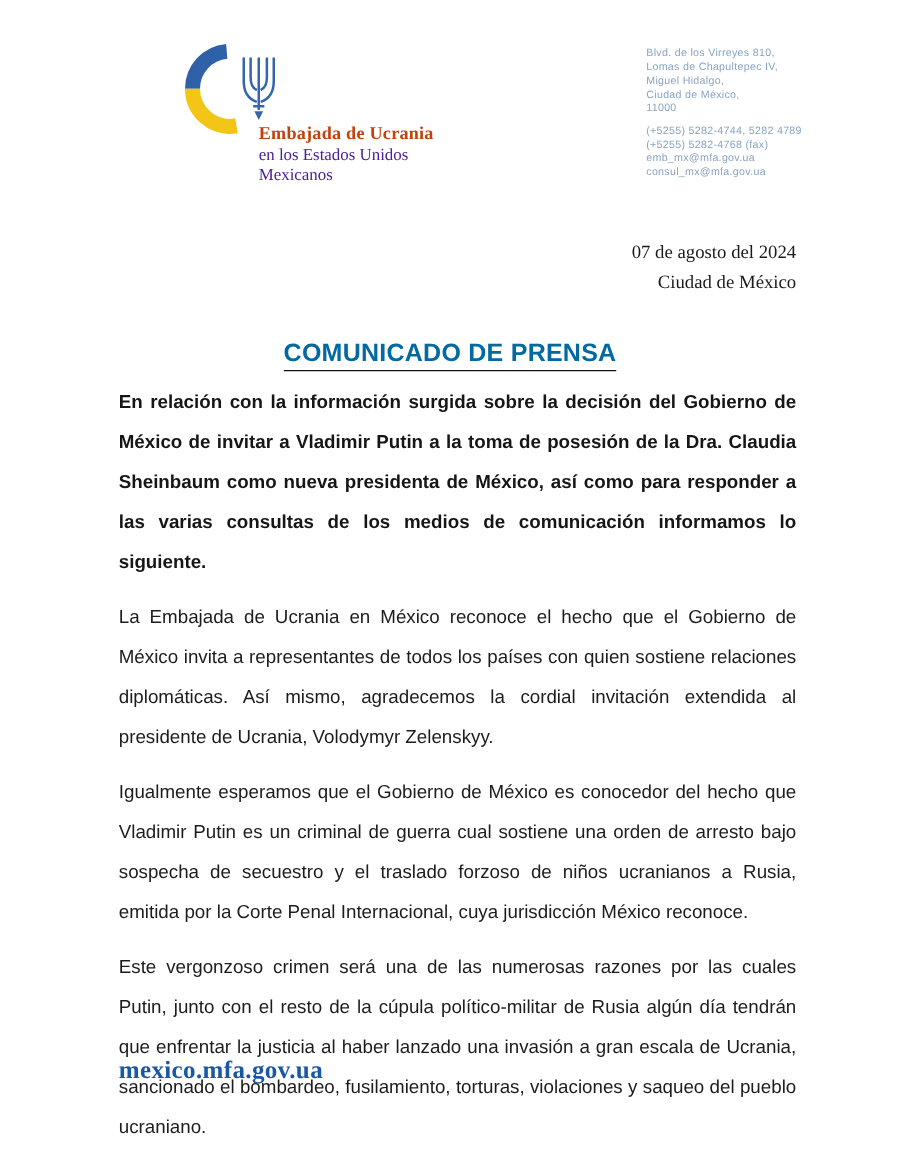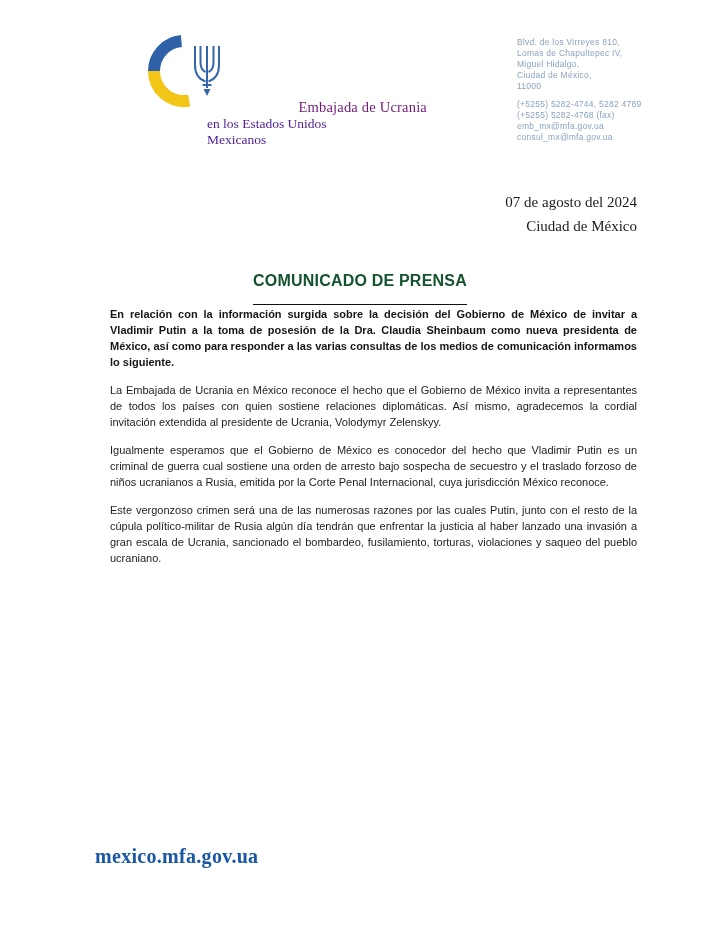--- a/index.html
+++ b/index.html
@@ -8,45 +8,45 @@
     width:720px;height:935px;
     background:#ffffff;
     font-family:"Liberation Sans", sans-serif;
     color:#1f1f1f;
     overflow:hidden;
   }
   
   .logo-arc{position:absolute;left:148px;top:30px;width:48px;height:82px;}
   .logo-trident{position:absolute;left:191px;top:44px;width:32px;height:55px;}
   .org-block{position:absolute;left:207px;top:99px;width:220px;font-family:"Liberation Serif", serif;}
-  .org-name{font-size:14.5px;font-weight:normal;color:#701a75;letter-spacing:.2px;line-height:17px;text-align:right;}
+  .org-name{font-size:14.5px;font-weight:bold;color:#c2410c;letter-spacing:.2px;line-height:17px;}
   .org-sub{font-size:13.5px;color:#4c1d95;line-height:16px;}
   .contact-block{
     position:absolute;left:517px;top:37px;width:195px;
     font-family:Liberation Sans, sans-serif;
     font-size:8.5px;line-height:11px;letter-spacing:.25px;
     color:#8aa3c2;
   }
   .contact-phones{margin-top:7px;}
   
   .dateline{
     position:absolute;right:83px;top:190px;
     text-align:right;font-size:15px;line-height:24px;color:#1a1a1a;font-family:Liberation Serif, serif;
   }
   
   .title-wrap{position:absolute;left:0;top:272px;width:720px;text-align:center;}
   .doc-title{
-    display:inline-block;font-size:16px;font-weight:bold;color:#14532d;
-    letter-spacing:.2px;border-bottom:1.6px solid #111;padding-bottom:14px;
+    display:inline-block;font-size:20px;font-weight:bold;color:#0369a1;
+    letter-spacing:.2px;border-bottom:1.6px solid #111;padding-bottom:1px;
   }
   
   .body-text{position:absolute;left:95px;top:306px;width:542px;}
   .body-text p{
-    margin:0 0 12px 15px;
-    font-size:11px;line-height:16px;
+    margin:0 0 12px 0;
+    font-size:15px;line-height:32px;
     text-align:justify;color:#1c1c1c;
   }
   .body-text p.lead{font-weight:bold;color:#161616;}
   
   .footer-site{
     position:absolute;left:95px;top:845px;
     font-family:"Liberation Serif", serif;
     font-size:20px;font-weight:bold;color:#1a57a4;letter-spacing:.3px;
   }
 </style>

